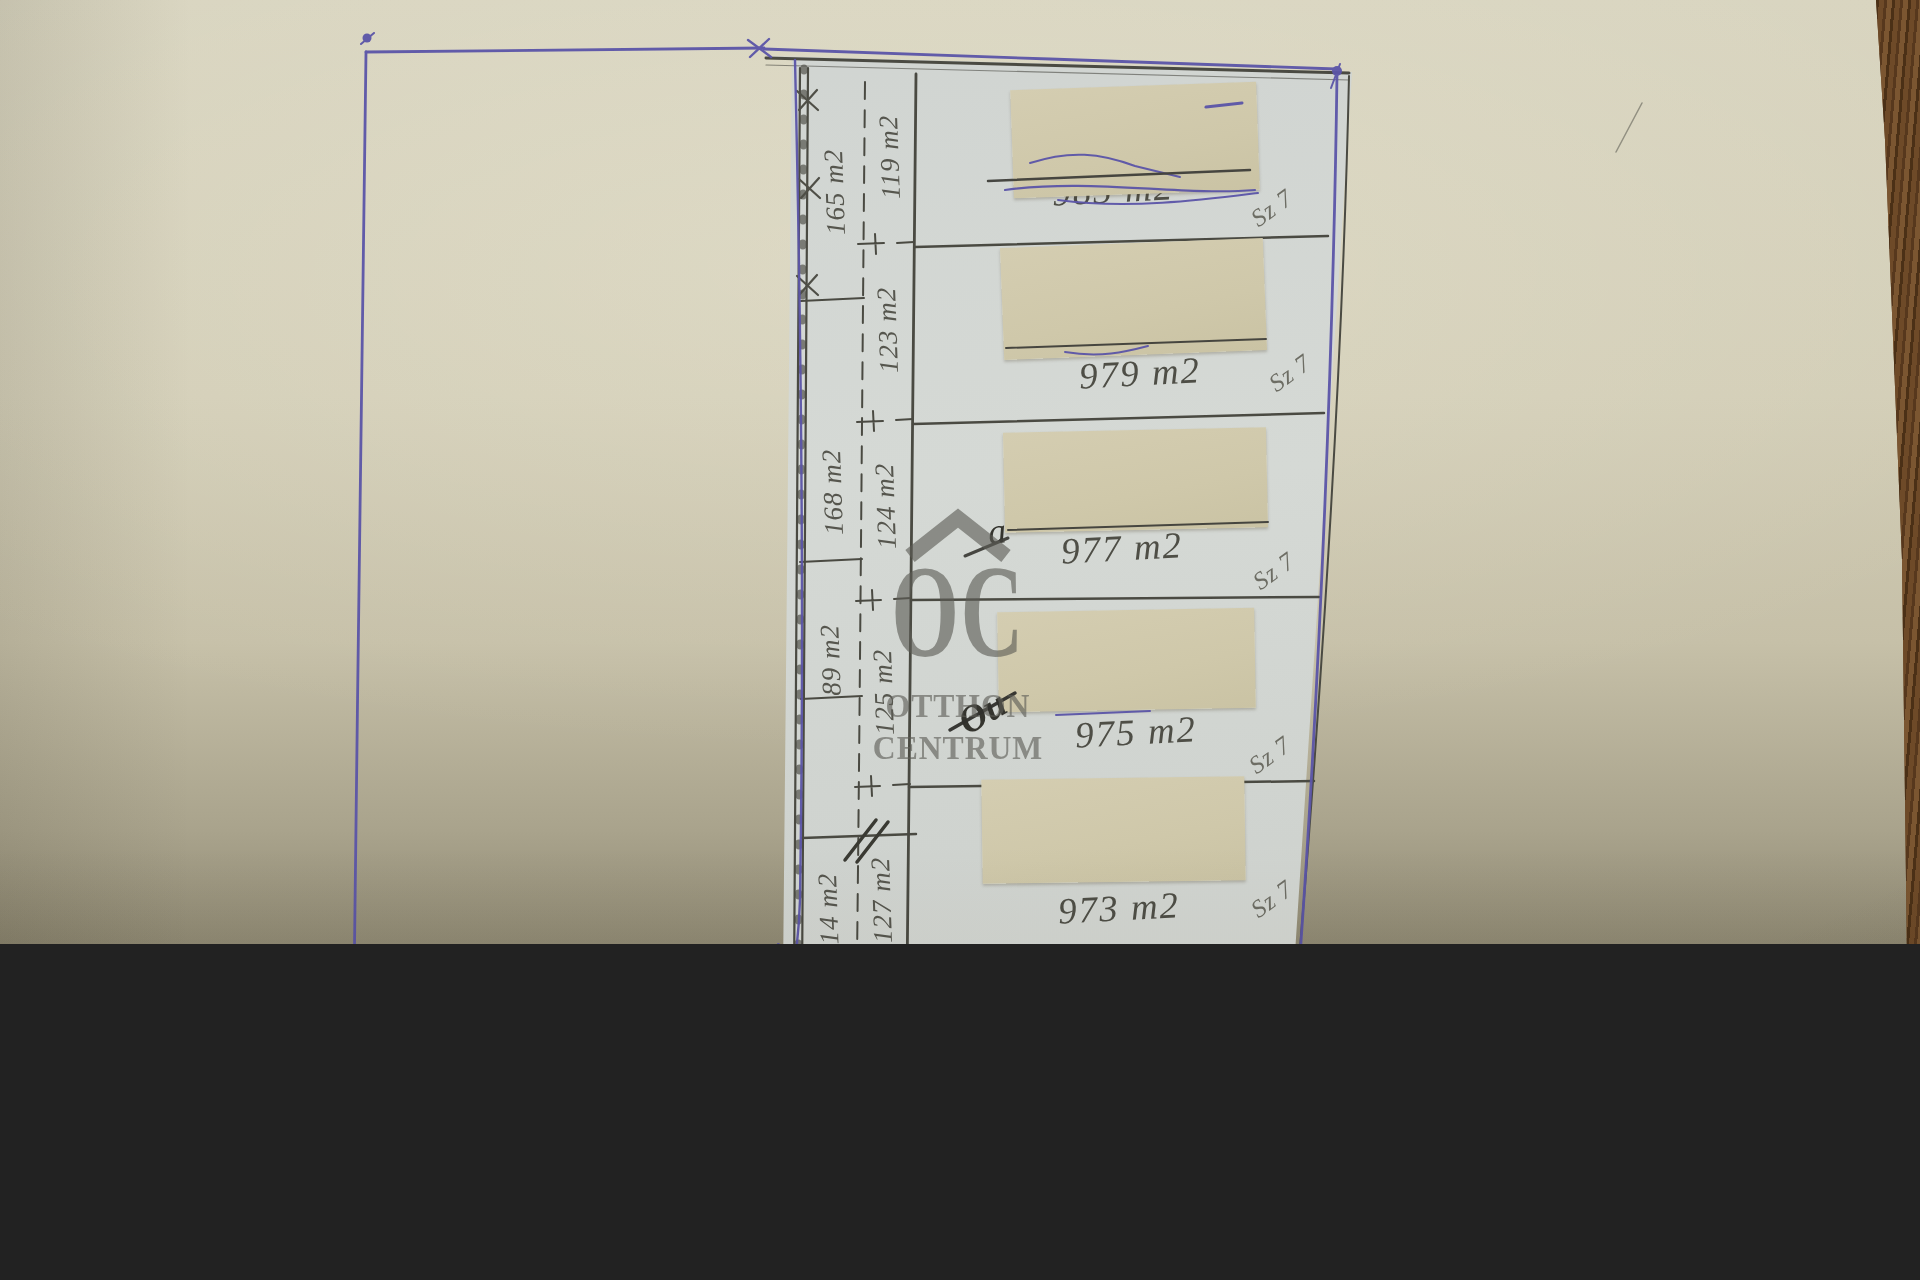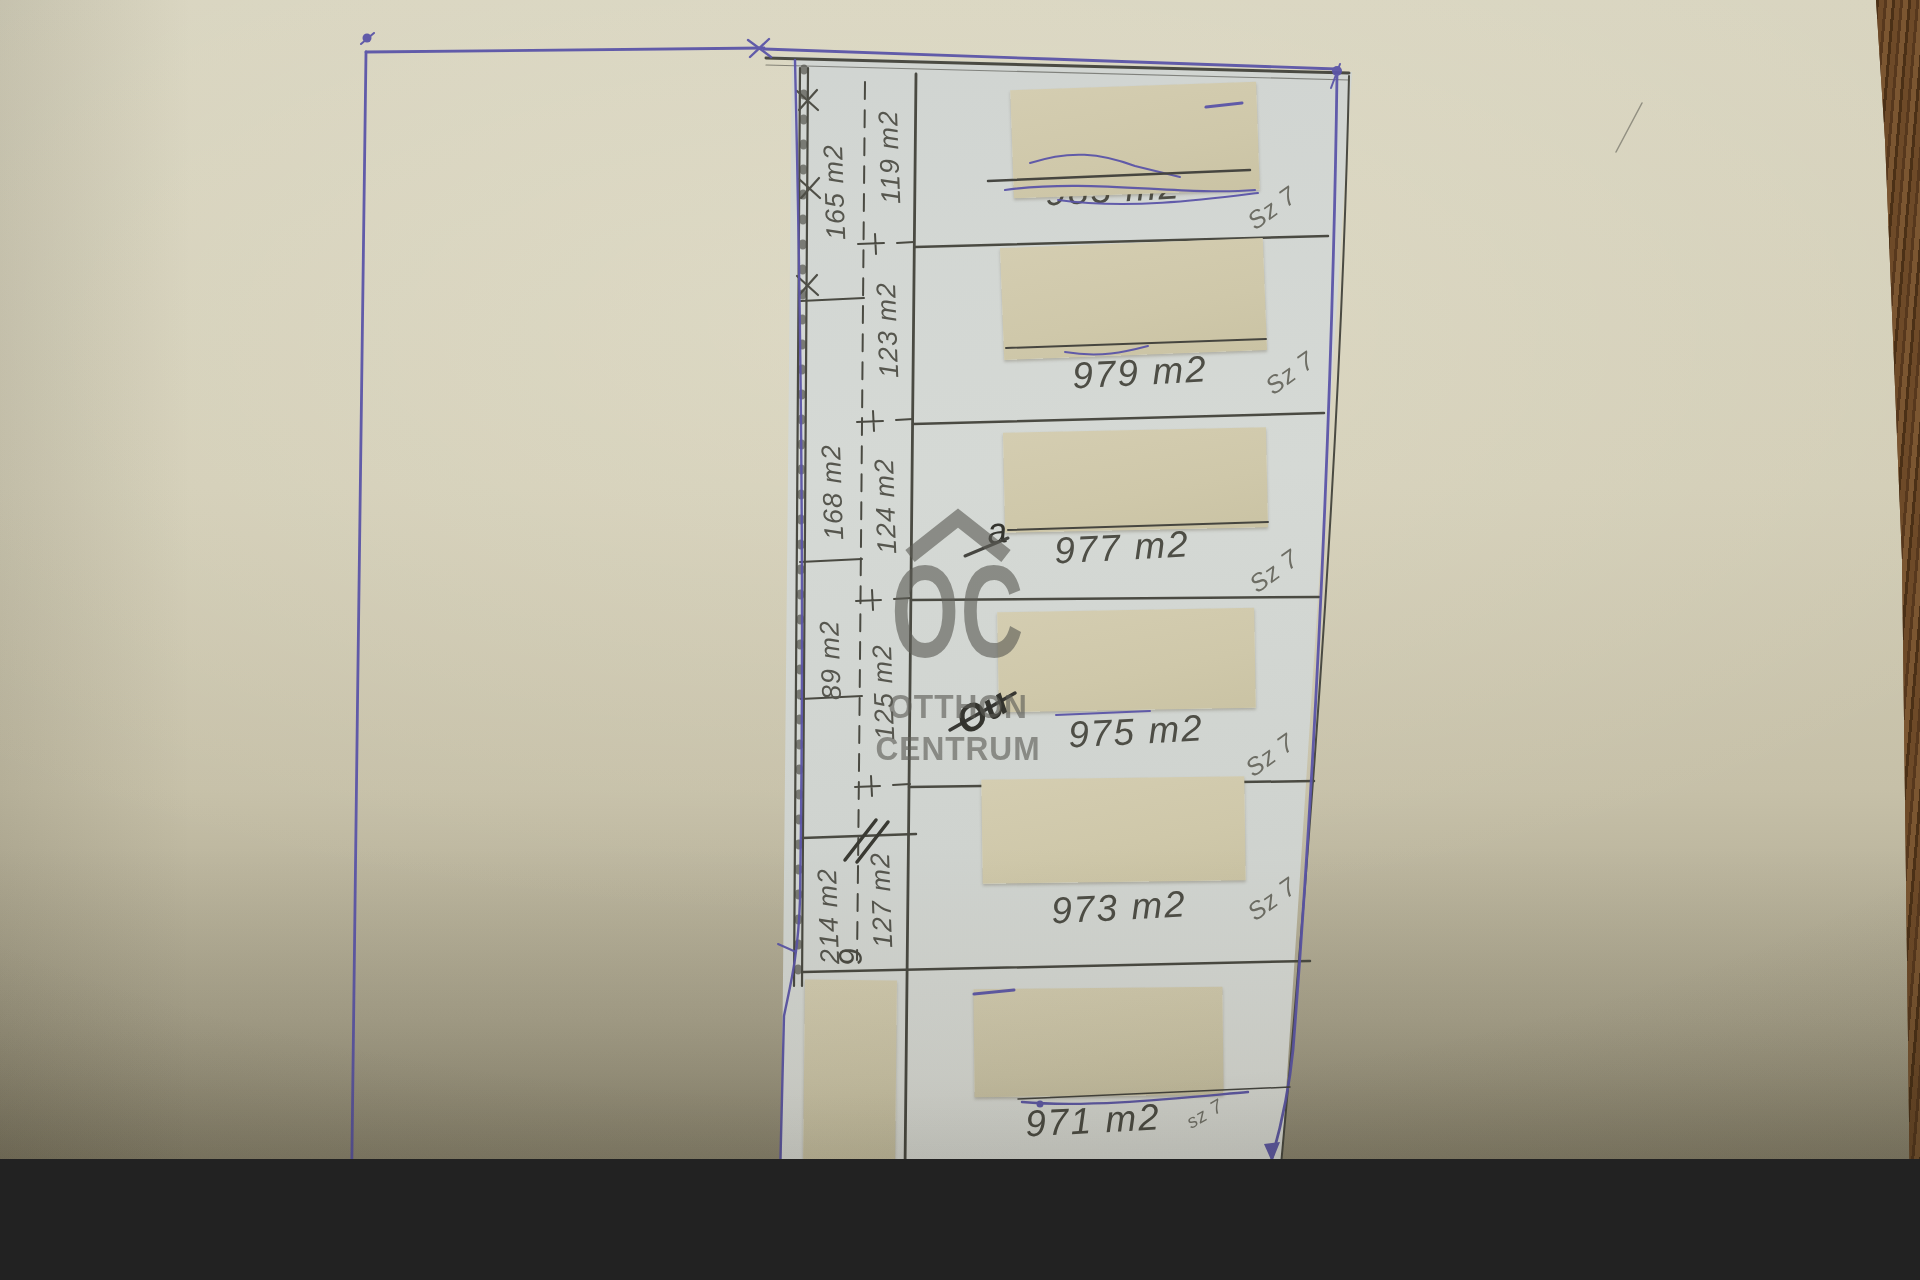--- a/index.html
+++ b/index.html
@@ -1,24 +1,24 @@
 <!DOCTYPE html>
 <html><head>
 <meta charset="utf-8">
 <style>
   html,body{margin:0;padding:0;background:#222;}
   #stage{
-    position:relative;width:1920px;height:1159px;overflow:hidden;
+    position:relative;width:1920px;height:944px;overflow:hidden;
     background:
       radial-gradient(130% 95% at 46% 28%, rgba(255,253,238,0.20) 0%, rgba(0,0,0,0) 55%),
       linear-gradient(to bottom, #d8d4bf 0%, #d2cdb6 42%, #c6c0a8 68%, #a9a38c 88%, #8f English8973 100%),
       #c9c4ab;
     background: radial-gradient(130% 95% at 46% 28%, rgba(255,253,238,0.20) 0%, rgba(0,0,0,0) 55%),
       linear-gradient(to bottom, #d8d4bf 0%, #d2cdb6 42%, #c6c0a8 68%, #a9a38c 88%, #8f8973 100%);
-    font-family:Liberation Sans, sans-serif;
+    font-family:Liberation Serif, serif;
   }
   .abs{position:absolute;}
   .lbl{white-space:nowrap;transform-origin:center;}
   
   .wood{
     left:0;top:0;width:1920px;height:1280px;
     clip-path:polygon(1876px 0px,1920px 0px,1920px 1280px,1911px 1280px,1902px 560px,1885px 140px);
     background:
       repeating-linear-gradient(95deg,#6e4a28 0 5px,#57381d 5px 8px,#7b5631 8px 13px,#4b3016 13px 16px),
       #5d3d20;

